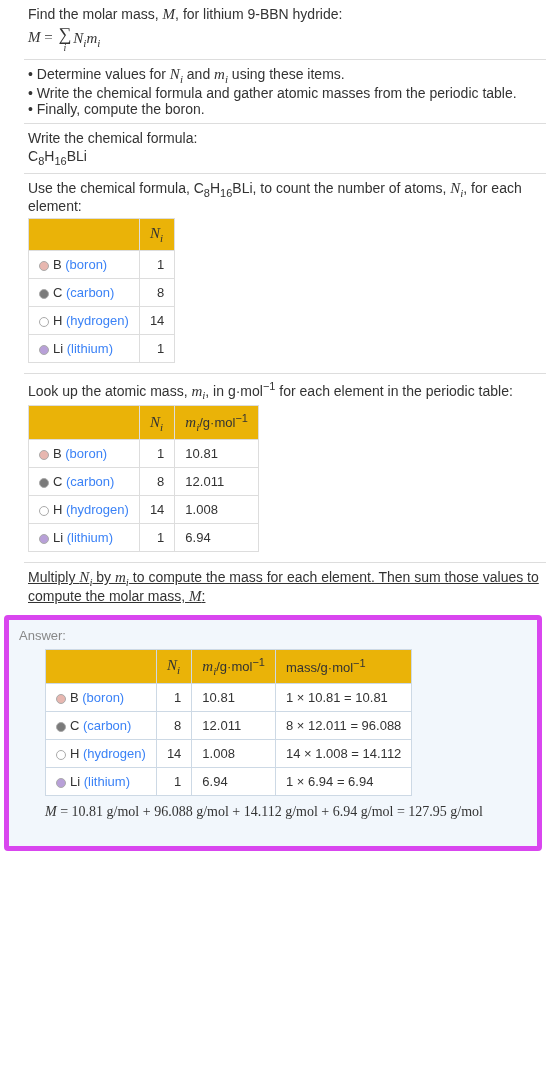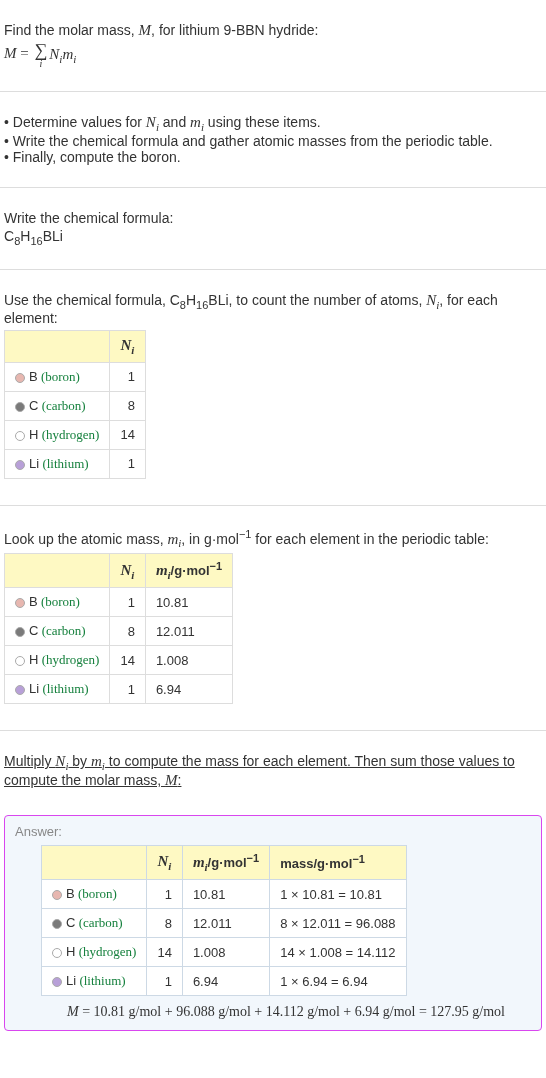--- a/index.html
+++ b/index.html
@@ -6,22 +6,23 @@
   body {
     margin: 0;
     padding: 0;
     font-family: Arial, Helvetica, sans-serif;
     font-size: 14px;
     color: #333;
     background: #fff;
     width: 546px;
   }
   .section {
-    padding: 22px 4px;
+    padding: 6px 4px;
     border-bottom: 1px solid #ddd;
+    margin-left: 24px;
   }
   .section.noborder { border-bottom: none; text-decoration: underline; }
   .formula {
     font-family: "Times New Roman", serif;
     font-style: italic;
     font-size: 15px;
   }
   .formula .rm { font-style: normal; }
   .sub { vertical-align: sub; font-size: 11px; }
   .sup { vertical-align: super; font-size: 11px; }
@@ -32,58 +33,57 @@
     background: #fff;
   }
   table.data th, table.data td {
     border: 1px solid #ddd;
     padding: 6px 10px;
     font-size: 13px;
     text-align: left;
     white-space: nowrap;
   }
   table.data th {
-    font-weight: bold;
-    background: #fef9c3;
+    font-weight: normal;
+    background: #eab308;
   }
   table.data td.num { text-align: right; }
-  .elname { color: #15803d; font-family: Liberation Serif, serif; }
+  .elname { color: #3b82f6; }
   .swatch {
     display: inline-block;
     width: 10px;
     height: 10px;
     border-radius: 50%;
     margin-right: 4px;
     vertical-align: middle;
     border: 1px solid #aaa;
   }
   .answer-box {
-    border: 1px solid #d946ef;
+    border: 5px solid #d946ef;
     background: #f2f7fc;
     border-radius: 4px;
-    padding: 8px 10px 10px;
+    padding: 8px 10px 26px;
     margin: 4px;
   }
   .answer-label {
     color: #888;
     font-size: 13px;
     margin-bottom: 6px;
   }
   .answer-box table.data th, .answer-box table.data td {
     border: 1px solid #cdd9e5;
   }
   .answer-box table.data { background: #fff; }
   .calc {
     font-style: italic;
     font-family: "Times New Roman", serif;
     font-size: 14px;
     margin-top: 8px;
     padding-left: 20px;
     text-indent: -20px;
-    text-align: center;
   }
   .calc .rm { font-style: normal; }
   .sumline {
     display: inline-block;
     vertical-align: middle;
     text-align: center;
   }
   .sigma-wrap {
     display: inline-flex;
     flex-direction: column;

